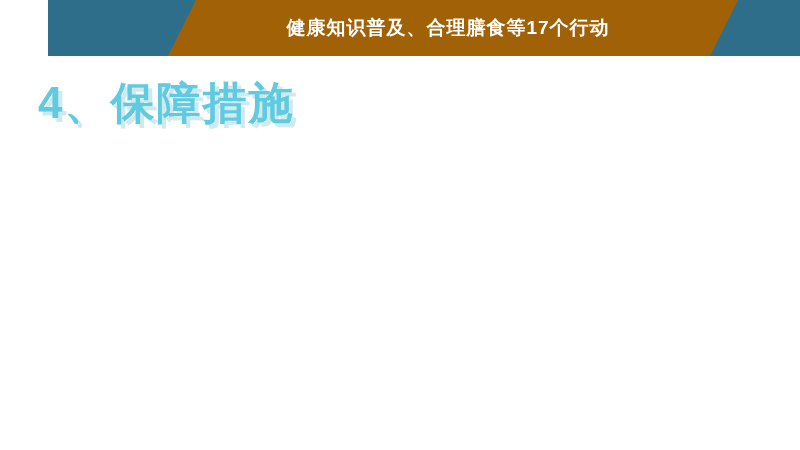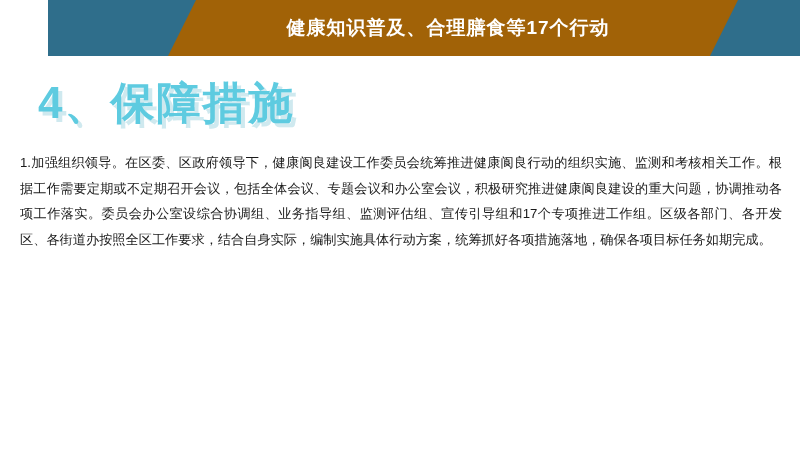--- a/index.html
+++ b/index.html
@@ -143,16 +143,15 @@
 </div>
 
 <div class="section-title-wrap">
   <div class="section-title">
     <span class="shadow">4、保障措施</span>
     <span class="fore">4、保障措施</span>
   </div>
 </div>
 
 <div class="body-text">
-  <p class="para">1.加强组织领导。在区委、区政府领导下，健康阆良建设工作委员会统筹推进健康阆良行动的组织实施、监测和考核相关工作。根据工作需要定期或不定期召开会议，包括全体会议、专题会议和办公室会议，积极研究推进健康阆良建设的重大问题，协调推动各项工作落实。委员会办公室设综合协调组、业务指导组、监测评估组、宣传引导组和17个专项推进工作组。区级各部门、各开发区、各街道办按照全区工作要求，结合自身实际，编制实施具体行动方案，统筹抓好各项措施落地，确保各项目标任务如期完成。</p>
 </div>
 
 <div class="bottom-accent"></div>
 
 </body></html>

